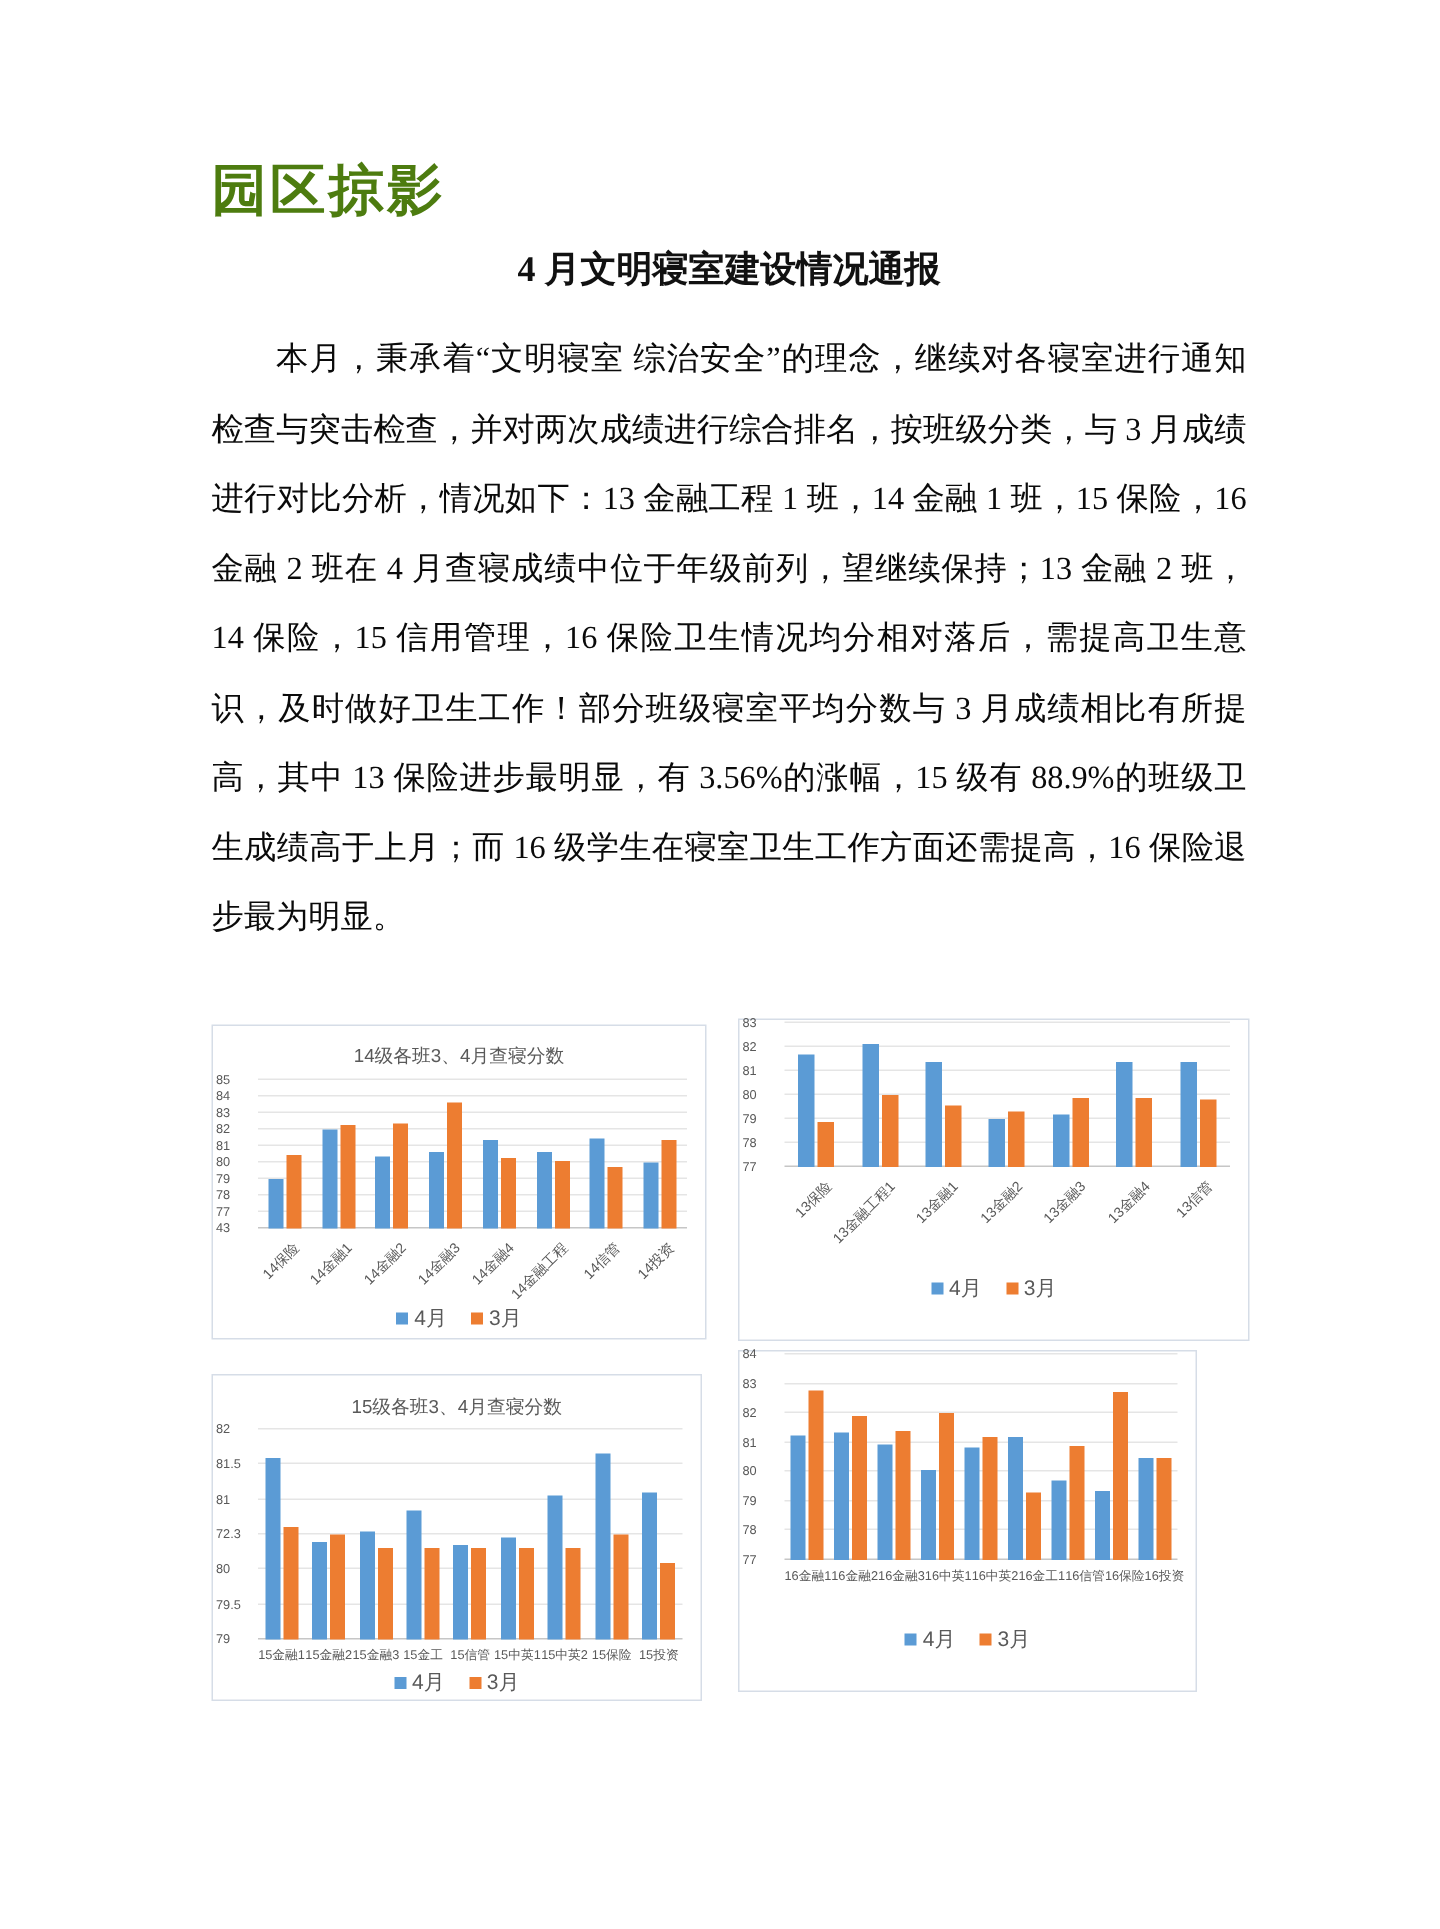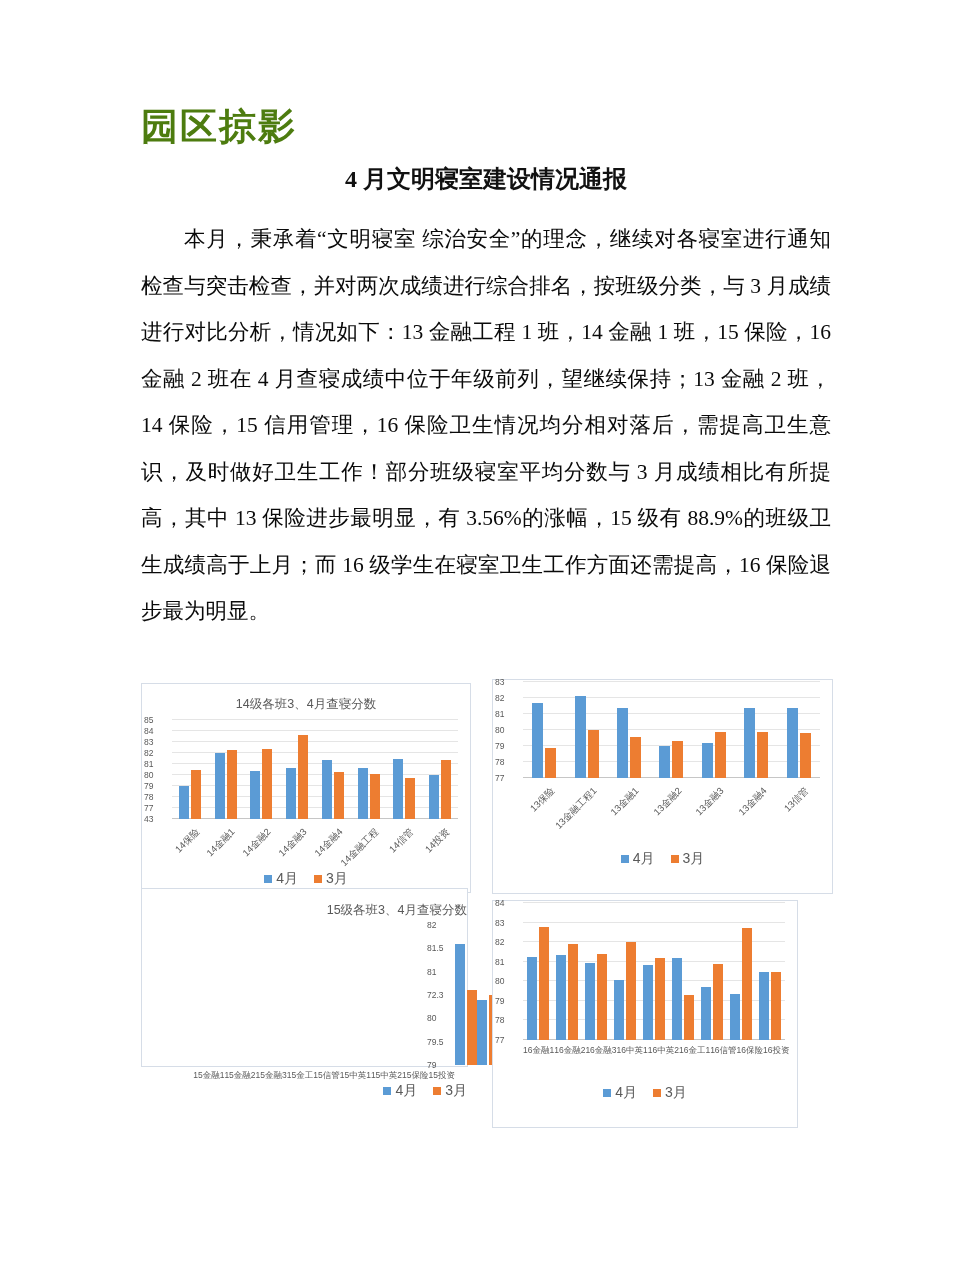--- a/index.html
+++ b/index.html
@@ -23,21 +23,21 @@
     text-indent:2em; color:#0a0a0a;
   }
   
   .chart-slot {
     position:absolute; background:#ffffff; border:1px solid #d6dde7;
     display:flex; flex-direction:column;
     font-family:"Liberation Sans","DejaVu Sans",sans-serif; color:#595959;
   }
   .c1 { left:141px; top:683px; width:330px; height:210px; }
   .c2 { left:492px; top:679px; width:341px; height:215px; }
-  .c3 { left:141px; top:888px; width:327px; height:179px;align-items:flex-end; }
+  .c3 { left:141px; top:916px; width:327px; height:218px; }
   .c4 { left:492px; top:900px; width:306px; height:228px; }
 
   .chart-title { text-align:center; font-size:12.5px; color:#595959; }
   .c1 .chart-title { height:34px; line-height:40px; }
   .c2 .chart-title { height:38px; line-height:46px; }
   .c3 .chart-title { height:34px; line-height:42px; }
   .c4 .chart-title { height:40px; line-height:48px; }
 
   .plot { position:relative; margin:2px 12px 0 30px; flex:0 0 auto; }
   .c1 .plot { height:99px; }

